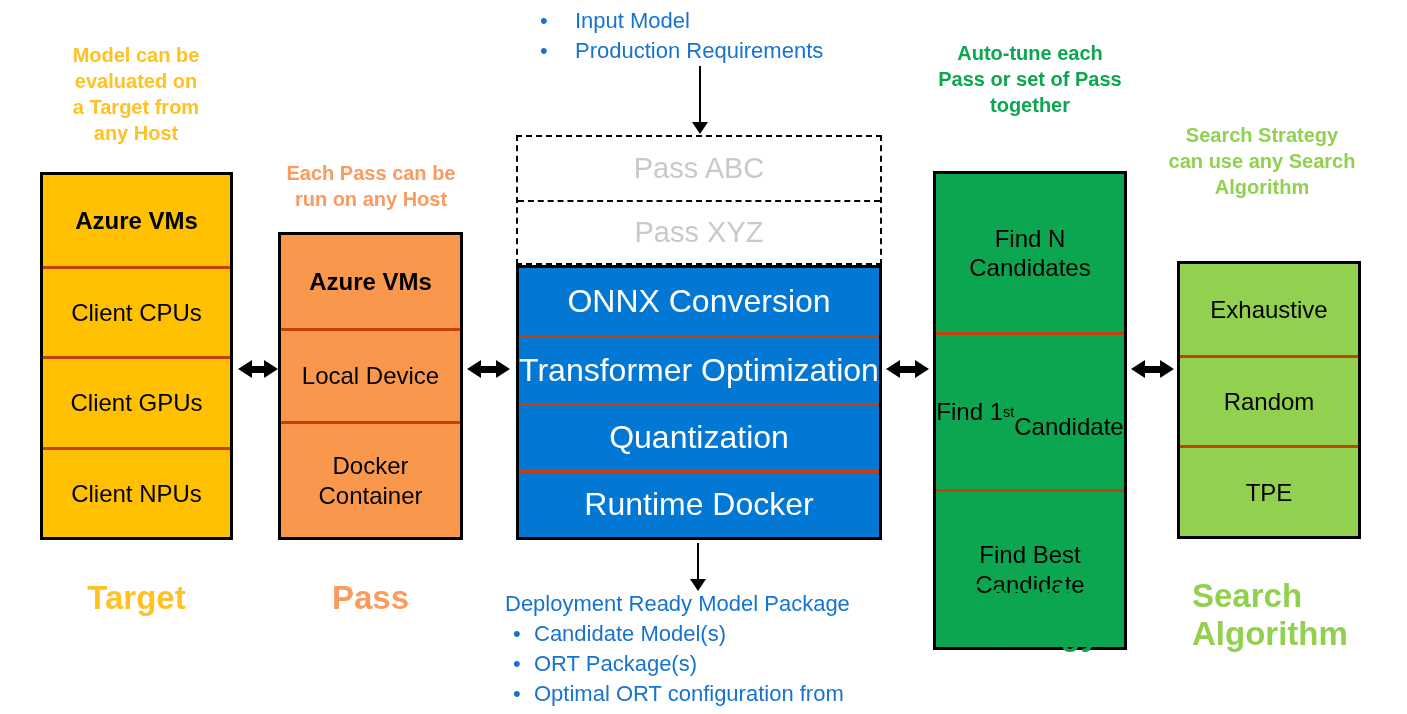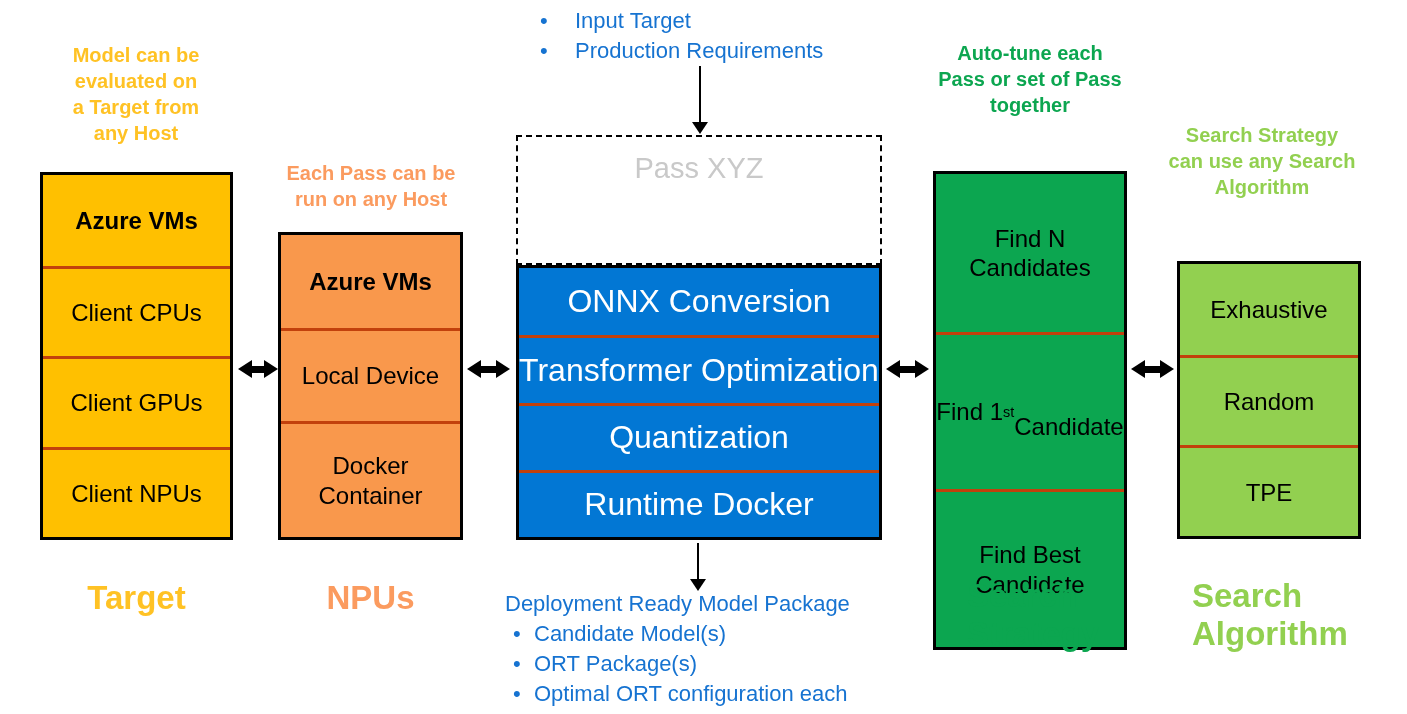--- a/index.html
+++ b/index.html
@@ -84,34 +84,35 @@
   <div class="annotation" id="ann-strategy">Auto-tune each
 Pass or set of Pass
 together</div>
   <div class="annotation" id="ann-algorithm">Search Strategy
 can use any Search
 Algorithm</div>
 
   <div id="input-block" class="blue-text">
     <div class="bullet-row">
       <span class="dot">•</span>
-      <span>Input Target</span>
+      <span>Input Model</span>
     </div>
     <div class="bullet-row">
       <span class="dot">•</span>
       <span>Production Requirements</span>
     </div>
   </div>
 
   <div class="v-arrow" id="arrow-input">
     <div class="line"></div>
     <div class="head"></div>
   </div>
 
   <div class="stack" id="ghost-stack">
+    <div class="cell">Pass ABC</div>
     <div class="cell">Pass XYZ</div>
   </div>
 
   <div class="stack" id="blue-stack">
     <div class="cell">ONNX Conversion</div>
     <div class="cell">Transformer Optimization</div>
     <div class="cell">Quantization</div>
     <div class="cell">Runtime Docker</div>
   </div>
 
@@ -125,39 +126,39 @@
     <div class="bullet-row">
       <span class="dot">•</span>
       <span>Candidate Model(s)</span>
     </div>
     <div class="bullet-row">
       <span class="dot">•</span>
       <span>ORT Package(s)</span>
     </div>
     <div class="bullet-row">
       <span class="dot">•</span>
-      <span>Optimal ORT configuration each</span>
+      <span>Optimal ORT configuration from</span>
     </div>
   </div>
 
   <div class="stack" id="target-stack">
     <div class="cell bold">Azure VMs</div>
     <div class="cell">Client CPUs</div>
     <div class="cell">Client GPUs</div>
     <div class="cell">Client NPUs</div>
   </div>
   <div class="col-label" id="label-target">Target</div>
 
   <div class="stack" id="host-stack">
     <div class="cell bold">Azure VMs</div>
     <div class="cell">Local Device</div>
     <div class="cell">Docker
 Container</div>
   </div>
-  <div class="col-label" id="label-host">NPUs</div>
+  <div class="col-label" id="label-host">Pass</div>
 
   <div class="stack" id="strategy-stack">
     <div class="cell">Find N
 Candidates</div>
     <div class="cell">Find 1<sup>st</sup>
 Candidate</div>
     <div class="cell">Find Best
 Candidate</div>
   </div>
   <div class="col-label" id="label-strategy">Search

